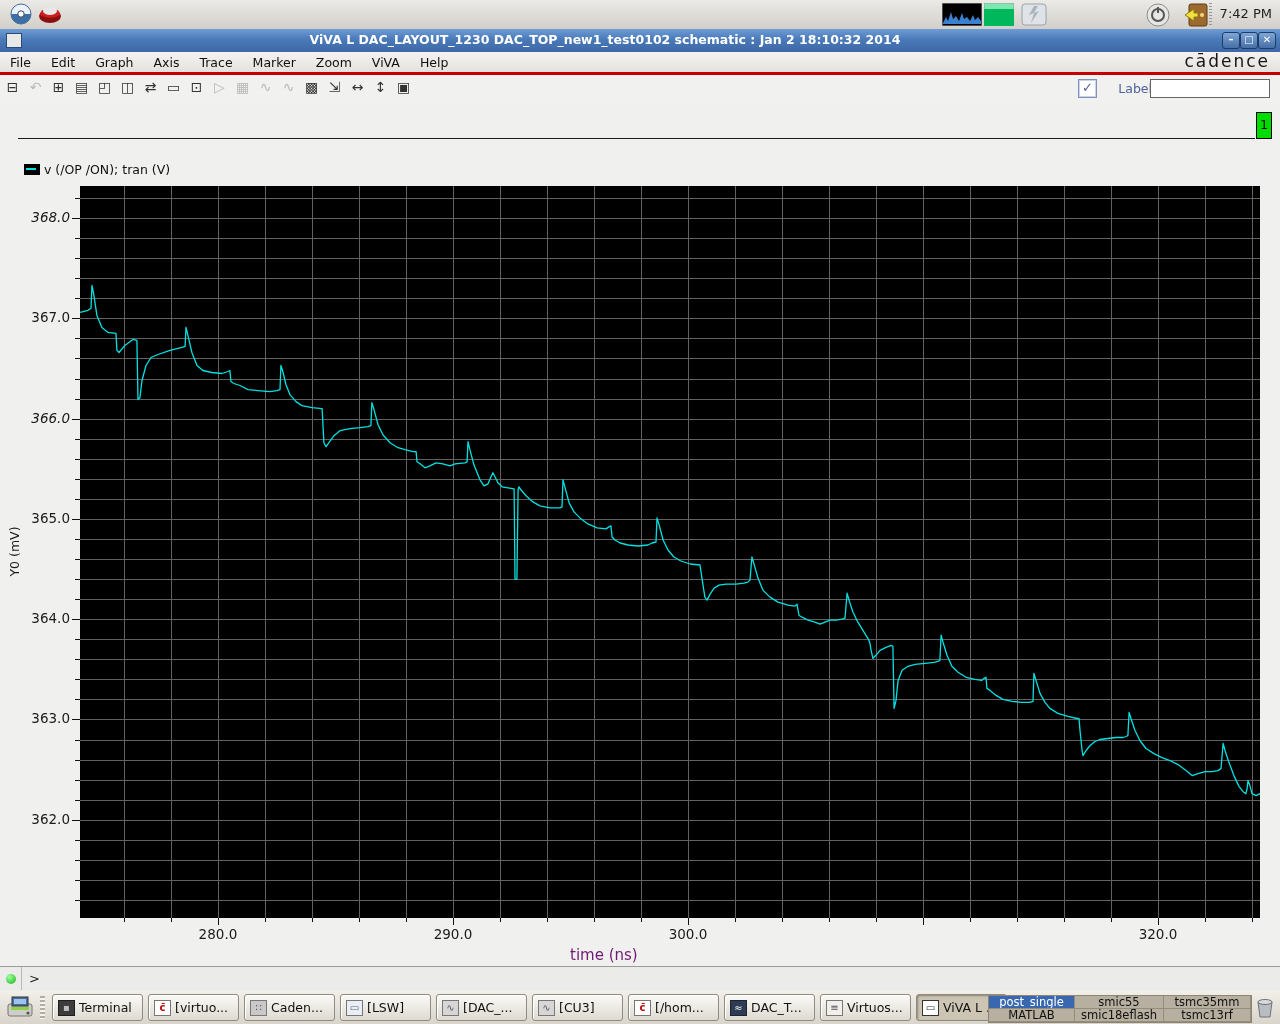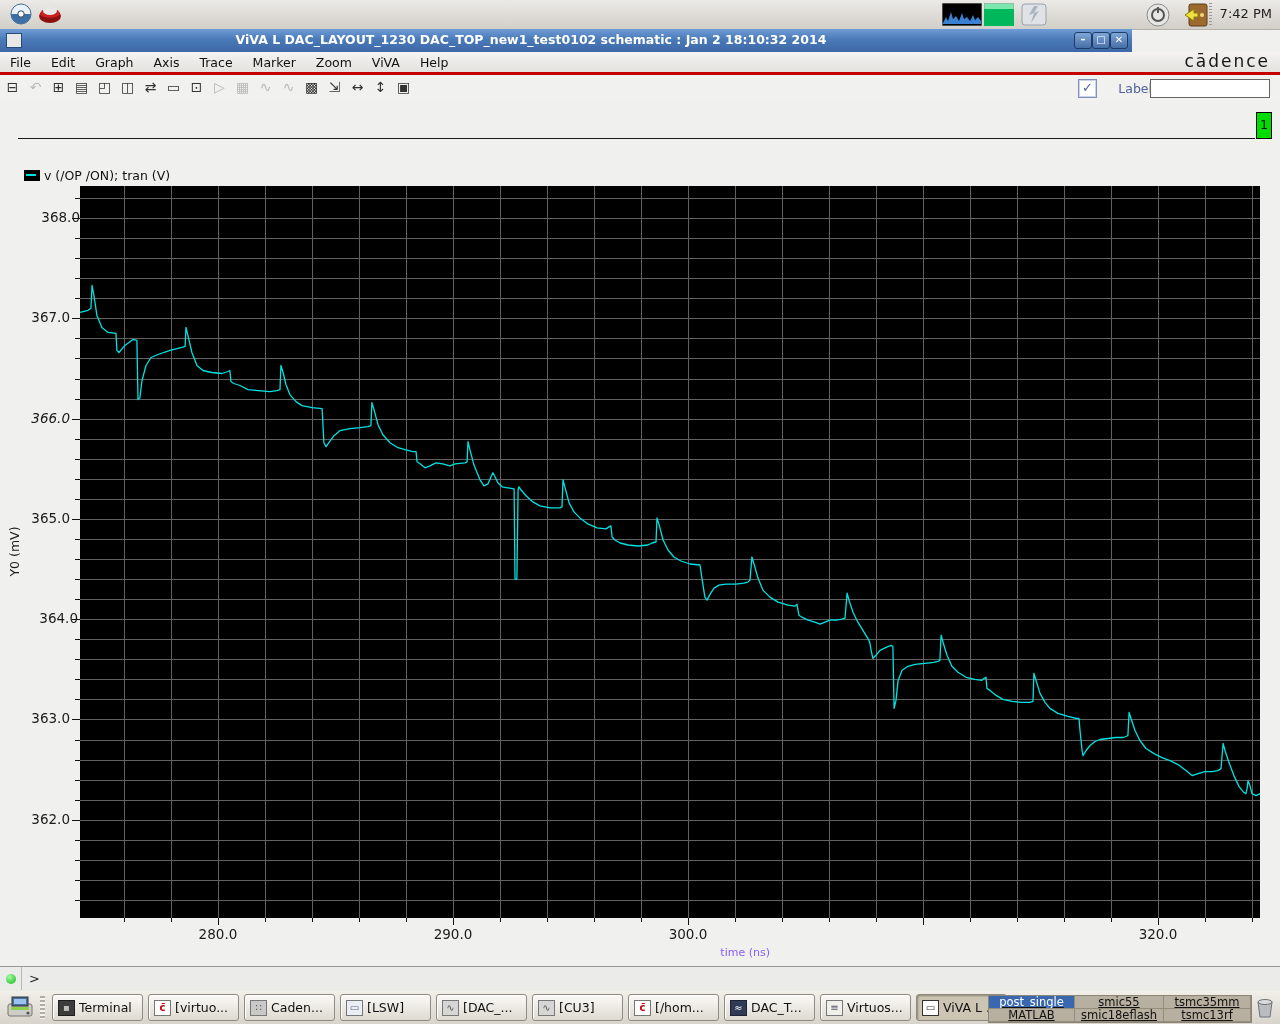--- a/index.html
+++ b/index.html
@@ -9,21 +9,21 @@
 
   
   #top-panel{left:0;top:0;width:1280px;height:29px;
     background:linear-gradient(#eceae6,#d2cfc9);border-bottom:1px solid #b5b2ac;}
   .panel-ico{position:absolute;top:2px;}
   #tray-clock{position:absolute;right:8px;top:6px;font-size:13px;color:#222;}
   #tray-sep{position:absolute;right:68px;top:3px;width:6px;height:22px;
     background:repeating-linear-gradient(#9a9a9a 0 1px,transparent 1px 3px);width:3px;}
 
   
-  #titlebar{left:0;top:29px;width:1132px;height:23px;
+  #titlebar{left:0;top:29px;width:1280px;height:23px;
     background:linear-gradient(#6f9cd6,#4a7ab8 45%,#3e68a8);}
   #titlebar .wicon{position:absolute;left:6px;top:4px;width:14px;height:13px;
     background:#e8e8e8;border:1px solid #274b77;}
   #window-title{position:absolute;left:0;right:70px;top:3px;text-align:center;
     color:#fff;font-weight:bold;font-size:12.5px;white-space:nowrap;overflow:hidden;}
   .winbtn{position:absolute;top:3px;width:16px;height:15px;border-radius:3px;
     background:linear-gradient(#7fa6d8,#466fa6);border:1px solid #1d3d66;
     color:#fff;font-size:10px;line-height:14px;text-align:center;font-weight:bold;}
 
   
@@ -45,30 +45,30 @@
   #label-input{position:absolute;right:10px;top:4px;width:112px;height:15px;border:1px solid #666;
     background:#fff;font-size:12px;padding:1px 3px;}
 
   
   #graph-area{left:0;top:102px;width:1280px;height:864px;background:#f0f0ee;}
   #plot-title{position:absolute;left:0;width:1222px;top:11px;text-align:center;
     font-size:13.5px;color:#1a1a1a;}
   #title-sep{position:absolute;left:18px;top:36px;width:1237px;height:1px;background:#1a1a1a;}
   #subwindow-badge{position:absolute;left:1256px;top:10px;width:14px;height:25px;
     background:#00dc00;border:1px solid #000;font-size:12px;text-align:center;line-height:25px;color:#000;}
-  #legend{position:absolute;left:24px;top:66px;height:14px;display:flex;align-items:center;text-align:center;}
+  #legend{position:absolute;left:24px;top:60px;height:14px;display:flex;align-items:center;text-align:center;}
   #legend-swatch{width:16px;height:11px;background:#000;position:relative;margin-right:4px;}
   #legend-swatch::after{content:"";position:absolute;left:2px;top:4px;width:10px;height:2px;background:#00e2e2;}
   #legend-label{font-size:12.5px;color:#111;}
   #plot{position:absolute;left:80px;top:84px;width:1180px;height:732px;background:#000;}
   .tickdiv{position:absolute;background:#111;}
   .xlab{position:absolute;width:60px;text-align:center;font-size:13.5px;color:#1a1a1a;}
   .ylab{position:absolute;width:58px;text-align:right;font-size:13.5px;color:#1a1a1a;}
-  #x-axis-title{position:absolute;left:570px;top:844px;width:200px;text-align:right;
-    font-size:11px;color:#8b5cf6;}
+  #x-axis-title{position:absolute;left:570px;top:844px;width:200px;text-align:left;
+    font-size:15px;color:#701a75;}
   #y-axis-title{position:absolute;left:-36px;top:442px;width:100px;text-align:center;
     font-size:12.5px;color:#1a1a1a;transform:rotate(-90deg);}
 
   
   #status-row{left:0;top:966px;width:1280px;height:24px;background:#ebebe9;
     border-top:1px solid #9a9a98;border-bottom:1px solid #888;}
   #status-led{position:absolute;left:6px;top:7px;width:10px;height:10px;border-radius:50%;
     background:radial-gradient(circle at 35% 30%,#9dff9d,#18b418);}
   #status-div{position:absolute;left:21px;top:0;width:1px;height:23px;background:#b9b9b7;}
   #command-prompt{position:absolute;left:29px;top:4px;font-size:13px;color:#222;}
@@ -89,21 +89,21 @@
   .ico-terminal-icon{background:#3c3c3c;border-color:#1d1d1d;color:#bdbdbd;}
   .ico-cadence-c-icon{background:#fff;color:#c00000;font-weight:bold;}
   .ico-dice-icon{background:#c9c9c9;color:#555;}
   .ico-window-icon{background:#e9eef5;color:#667;}
   .ico-wave-icon{background:#d6d6d6;color:#555;}
   .ico-schematic-icon{background:#2f3a55;border-color:#1a2233;color:#fff;}
   .ico-virtuoso-icon{background:#f0efe9;color:#556;}
   .ico-viva-icon{background:#fff;border-color:#333;color:#333;}
   #pager{position:absolute;left:988px;top:4px;width:262px;height:26px;display:grid;
     grid-template-columns:86px 89px 87px;grid-template-rows:13px 13px;
-    border:1px solid #8c8677;text-decoration:underline;}
+    border:1px solid #8c8677;}
   .pager-cell{font-size:11.5px;line-height:12px;text-align:center;background:#b7af9f;
     border-right:1px solid #948d7c;border-bottom:1px solid #948d7c;color:#111;
     white-space:nowrap;overflow:hidden;}
   .pager-cell.active{background:#3a68b0;color:#fff;}
   #trash{position:absolute;left:1254px;top:4px;width:22px;height:24px;}
 </style>
 </head>
 <body>
 
 <div class="abs" id="top-panel">
@@ -293,25 +293,25 @@
       <div class="tickdiv" style="left: 75px; top: 277px; width: 5px; height: 1px;"></div>
       <div class="tickdiv" style="left: 75px; top: 256px; width: 5px; height: 1px;"></div>
       <div class="tickdiv" style="left: 75px; top: 236px; width: 5px; height: 1px;"></div>
       <div class="tickdiv" style="left: 72px; top: 216px; width: 8px; height: 1px;"></div>
       <div class="tickdiv" style="left: 75px; top: 196px; width: 5px; height: 1px;"></div>
       <div class="tickdiv" style="left: 75px; top: 176px; width: 5px; height: 1px;"></div>
       <div class="tickdiv" style="left: 75px; top: 156px; width: 5px; height: 1px;"></div>
       <div class="tickdiv" style="left: 75px; top: 136px; width: 5px; height: 1px;"></div>
       <div class="tickdiv" style="left: 72px; top: 116px; width: 8px; height: 1px;"></div>
       <div class="tickdiv" style="left: 75px; top: 96px; width: 5px; height: 1px;"></div>
-      <div class="ylab" style="left: 22px; top: 107.088px;">368.0</div>
+      <div class="ylab" style="left: 12px; top: 107.088px; font-style: italic;">368.0</div>
       <div class="ylab" style="left: 12px; top: 207.362px;">367.0</div>
       <div class="ylab" style="left: 12px; top: 307.636px; font-style: italic;">366.0</div>
       <div class="ylab" style="left: 12px; top: 407.91px;">365.0</div>
-      <div class="ylab" style="left: 20px; top: 508.184px;">364.0</div>
+      <div class="ylab" style="left: 12px; top: 508.184px;">364.0</div>
       <div class="ylab" style="left: 12px; top: 608.458px;">363.0</div>
       <div class="ylab" style="left: 12px; top: 708.732px;">362.0</div>
     </div>
   <div id="x-axis-title">time (ns)</div>
   <div id="y-axis-title">Y0 (mV)</div>
 </div>
 
 <div class="abs" id="status-row">
   <span id="status-led"></span>
   <span id="status-div"></span>

